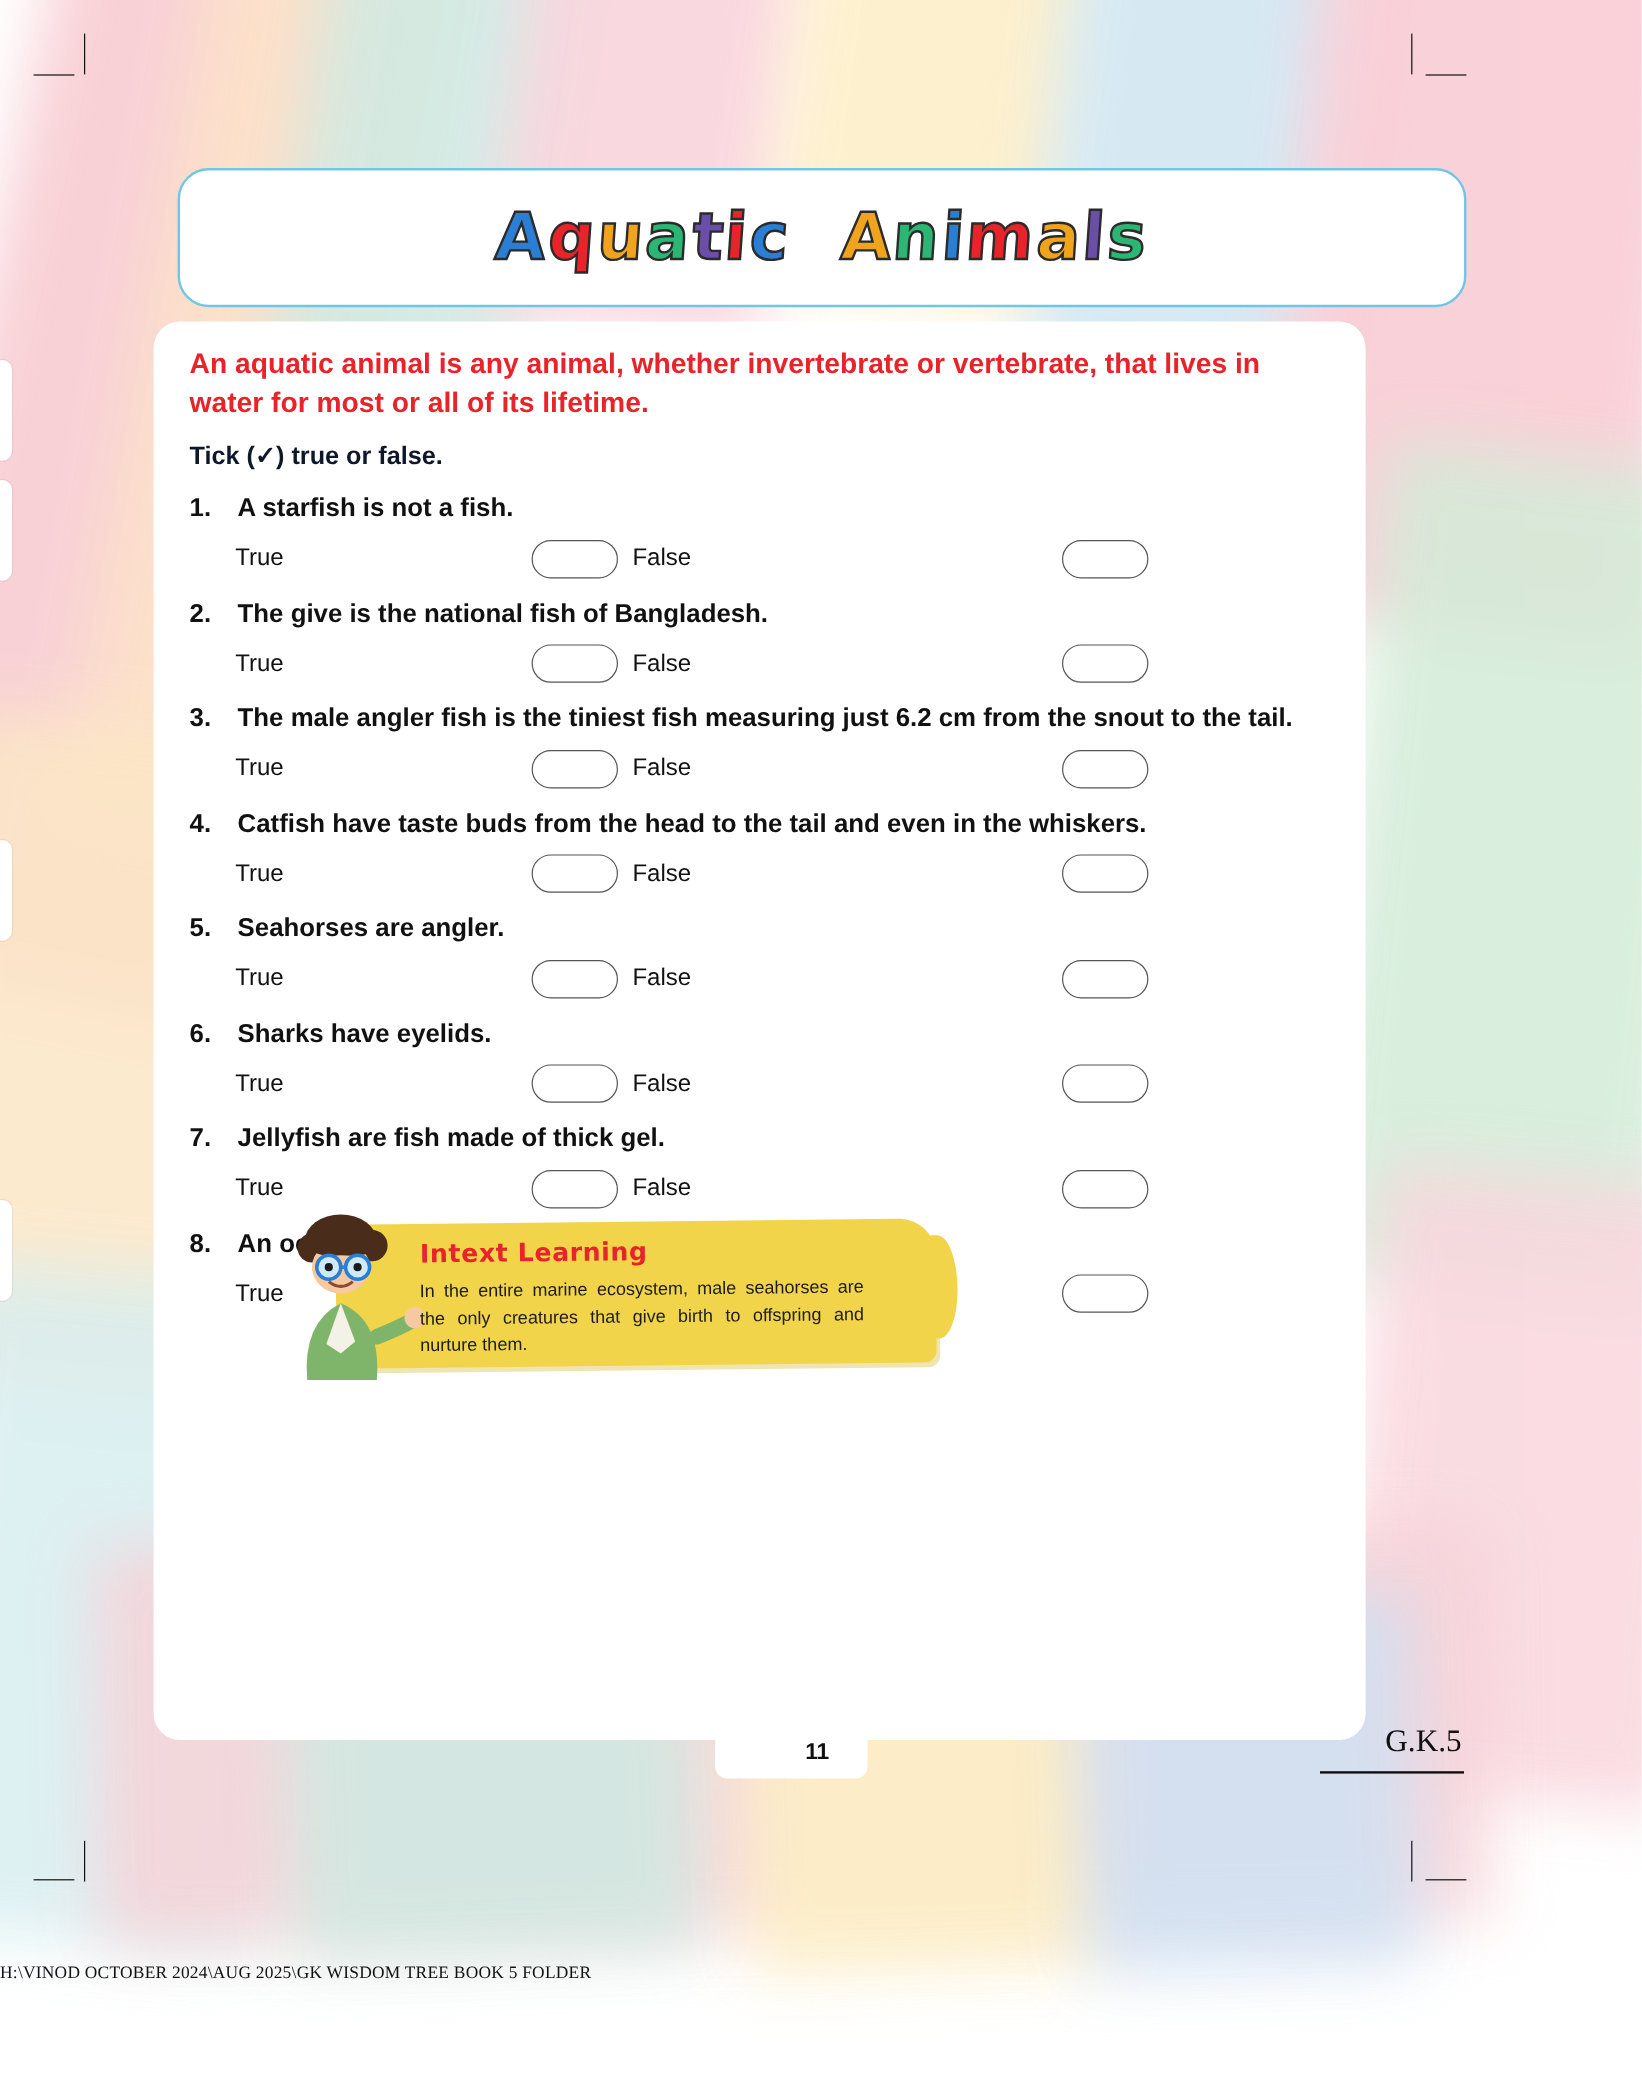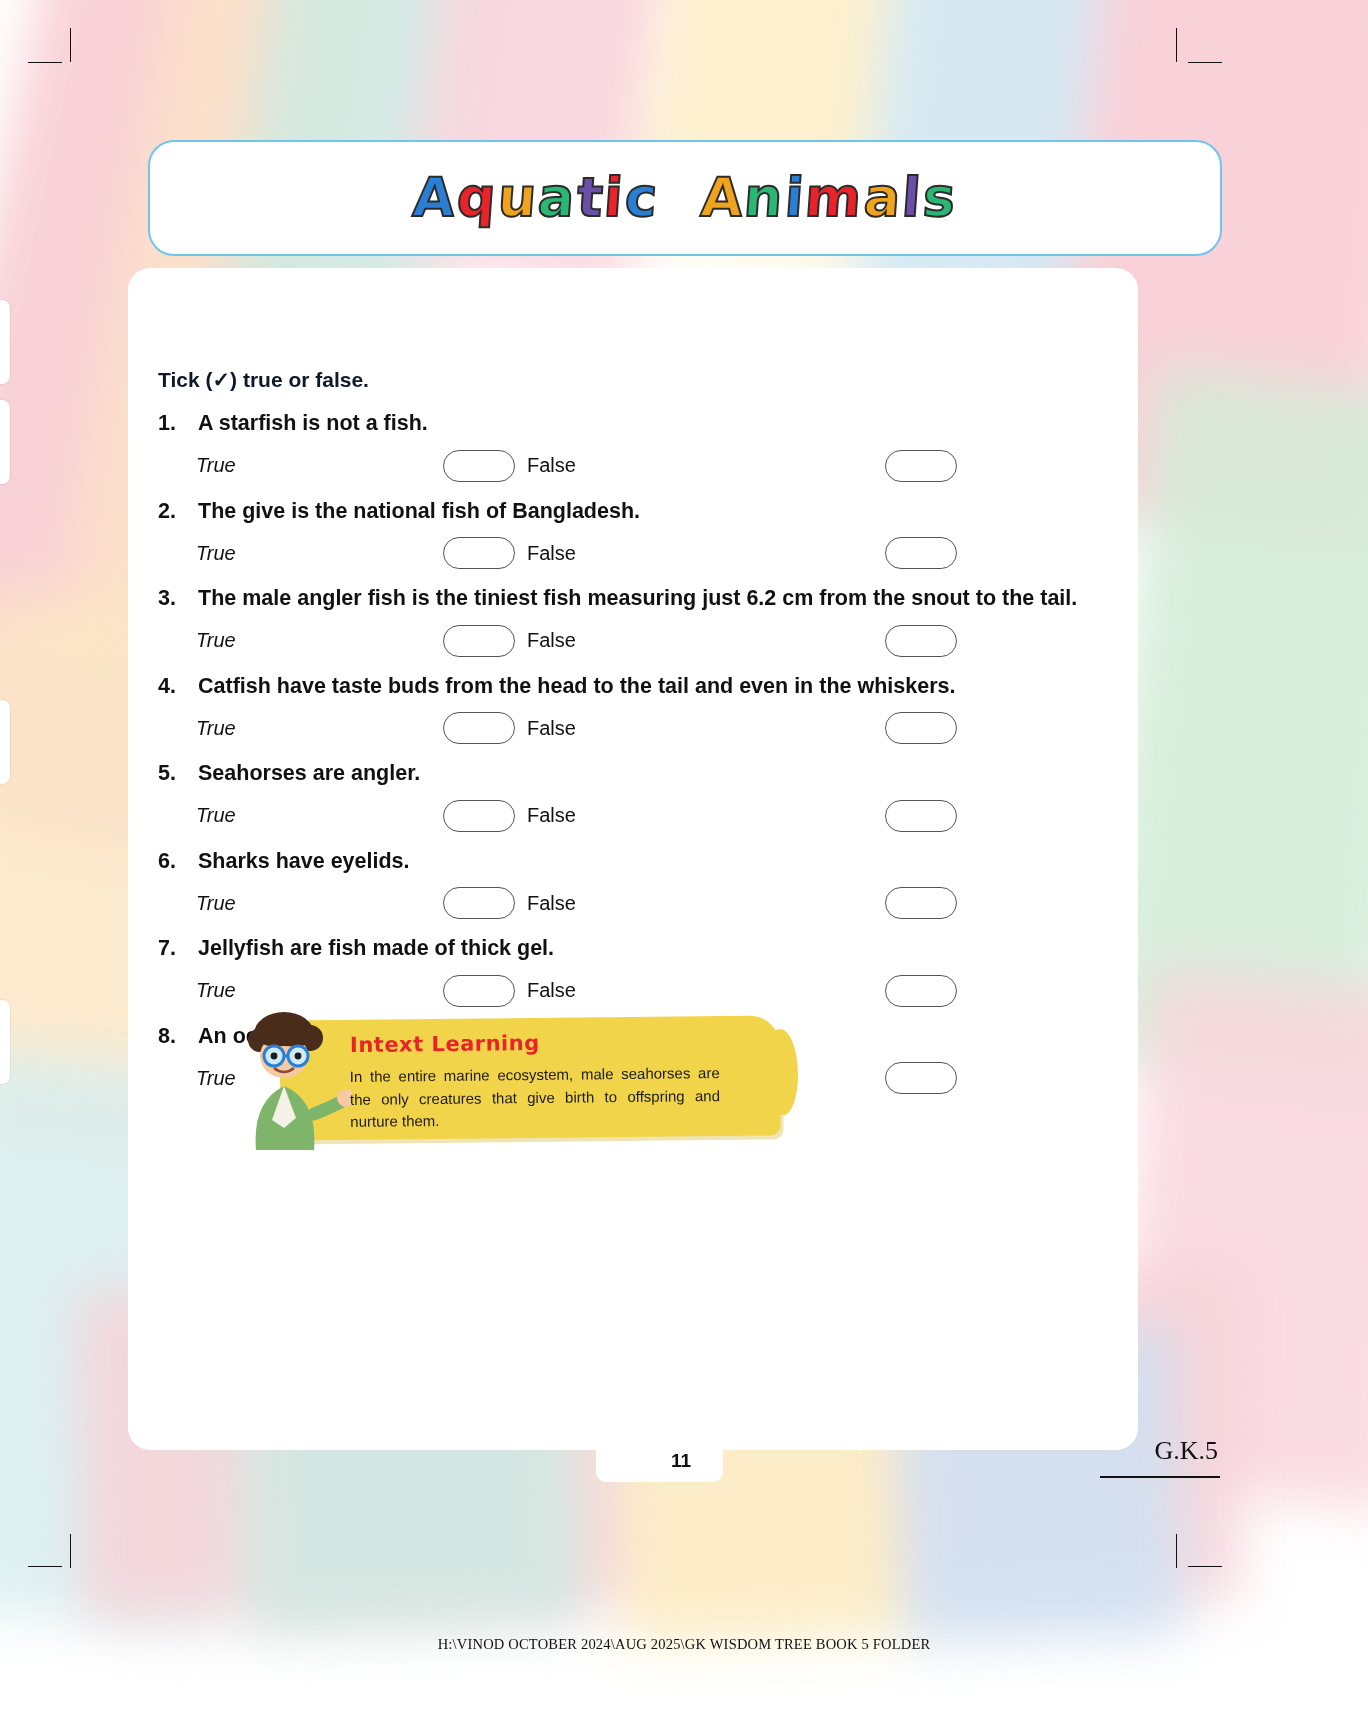--- a/index.html
+++ b/index.html
@@ -145,21 +145,21 @@
     flex: 1;
   }
   .q-answers {
     display: flex;
     align-items: center;
     margin: 12px 0 16px 0;
     height: 32px;
     font-size: 20px;
     color: #111;
   }
-  .lbl-true  { width: 285px; padding-left: 38px; box-sizing: border-box; font-style: italic; }
+  .lbl-true  { width: 285px; padding-left: 38px; box-sizing: border-box; }
   .lbl-false { width: 370px; padding-left: 12px; box-sizing: border-box; }
   .pill {
     width: 72px;
     height: 32px;
     border: 1.6px solid #555;
     border-radius: 16px;
     background: #fff;
     box-sizing: border-box;
   }
 
@@ -254,21 +254,21 @@
     top: 1476px;
     width: 120px;
     height: 2px;
     background: #111;
   }
   .path-line {
     position: absolute;
     left: 0;
     right: 0;
     top: 1636px;
-    text-align: center;
+    text-align: left;
     font-family: "Liberation Serif", serif;
     font-size: 14.5px;
     color: #111;
     letter-spacing: .2px;
   }
 </style>
 </head>
 <body>
 
 <div class="bg">
@@ -302,20 +302,21 @@
 <div class="tab" style="top:400px;"></div>
 <div class="tab" style="top:700px;"></div>
 <div class="tab" style="top:1000px;"></div>
 
 <div class="title-banner">
   <div class="title-text" id="title-holder"><span style="color: rgb(42, 127, 212);">A</span><span style="color: rgb(232, 36, 42);">q</span><span style="color: rgb(240, 163, 28);">u</span><span style="color: rgb(43, 182, 115);">a</span><span style="color: rgb(107, 78, 168);">t</span><span style="color: rgb(232, 36, 42);">i</span><span style="color: rgb(42, 127, 212);">c</span>&nbsp;&nbsp;<span style="color: rgb(240, 163, 28);">A</span><span style="color: rgb(43, 182, 115);">n</span><span style="color: rgb(42, 127, 212);">i</span><span style="color: rgb(232, 36, 42);">m</span><span style="color: rgb(240, 163, 28);">a</span><span style="color: rgb(107, 78, 168);">l</span><span style="color: rgb(43, 182, 115);">s</span></div>
 </div>
 
 <div class="card">
 
+  <div class="intro">An aquatic animal is any animal, whether invertebrate or vertebrate, that lives in water for most or all of its lifetime.</div>
 
   <div class="tick-line">Tick (✓) true or false.</div>
 
   <div class="qlist" id="question-list">
       <div class="q">
         <div class="q-head">
           <span class="q-num">1.</span>
           <span class="q-text">A starfish is not a fish.</span>
         </div>
         <div class="q-answers">

